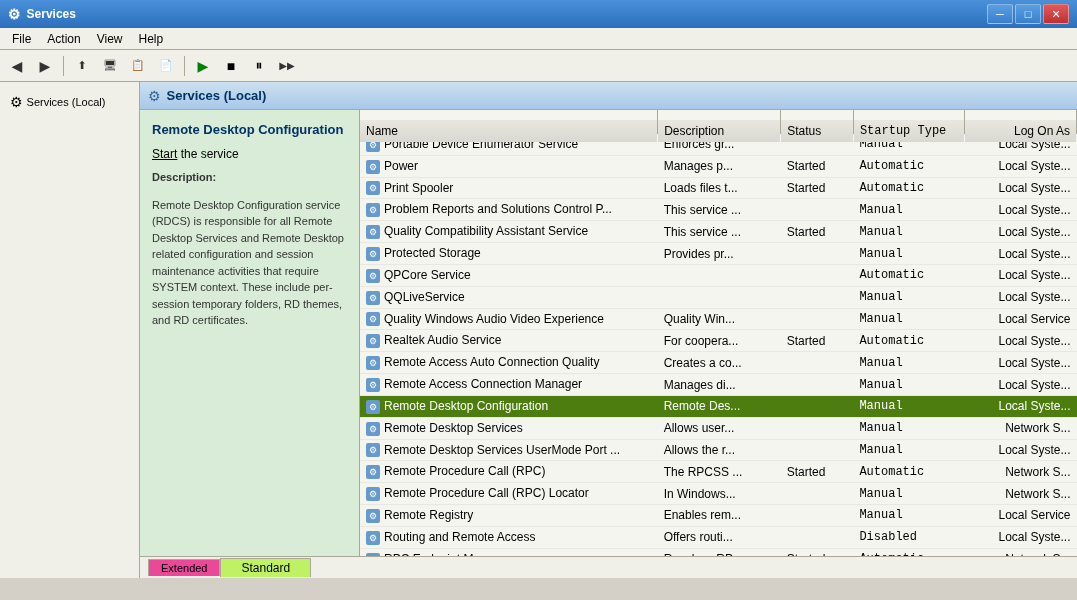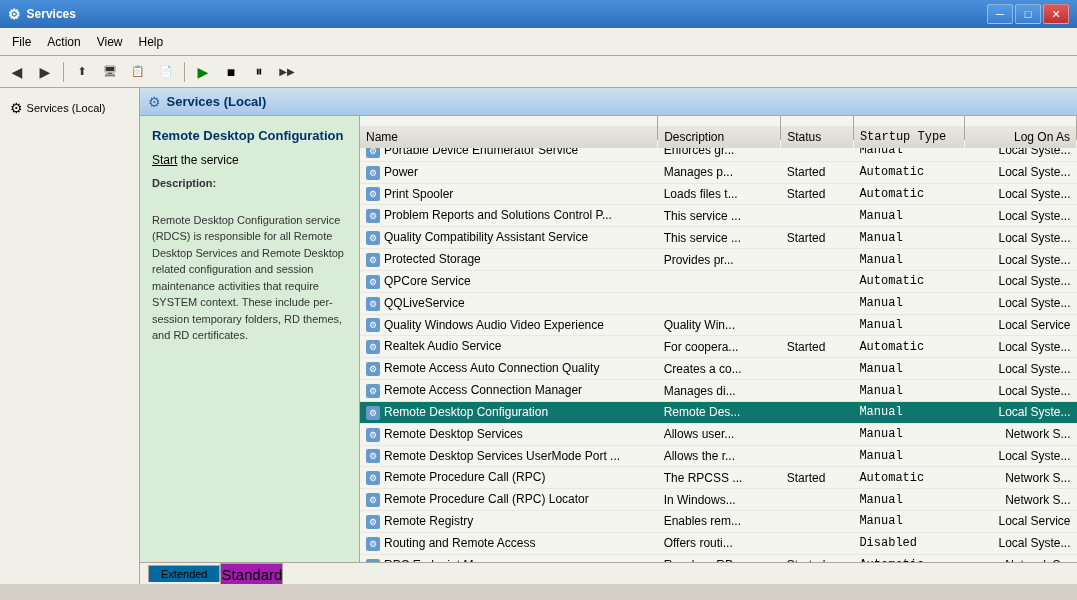--- a/index.html
+++ b/index.html
@@ -22,21 +22,21 @@
       width: 26px; height: 20px; border: 1px solid rgba(255,255,255,0.4);
       background: linear-gradient(to bottom, #5a9fe0, #3a7fcf);
       color: white; font-size: 11px; cursor: pointer; display: flex; align-items: center; justify-content: center;
       border-radius: 2px;
     }
     .title-bar-btn.close { background: linear-gradient(to bottom, #e05a5a, #c03030); }
 
     
     .menu-bar {
       background: #f0efe8;
-      height: 28px;
+      height: 22px;
       display: flex;
       align-items: center;
       padding: 0 4px;
       border-bottom: 1px solid #aca899;
     }
     .menu-item {
       padding: 2px 8px;
       cursor: pointer;
       font-size: 12px;
     }
@@ -117,21 +117,21 @@
       border-right: 1px solid #aca899;
     }
     .left-panel-title {
       font-size: 13px;
       font-weight: bold;
       color: #003366;
       margin-bottom: 10px;
     }
     .left-panel-link { color: #000000; text-decoration: underline; cursor: pointer; }
     .left-panel-desc { color: #333; font-size: 11px; line-height: 1.5; margin-top: 8px; }
-    .left-panel-desc-title { font-size: 11px; font-weight: bold; margin-bottom: 20px; }
+    .left-panel-desc-title { font-size: 11px; font-weight: bold; margin-bottom: 11px; }
 
     
     .right-panel {
       flex: 1;
       overflow: hidden;
       display: flex;
       flex-direction: column;
     }
 
     .table-container {
@@ -181,34 +181,34 @@
     
     .status-bar {
       height: 22px;
       background: #f0efe8;
       border-top: 1px solid #aca899;
       display: flex;
       align-items: center;
     }
     .tab-extended {
       padding: 2px 12px;
-      background: #0369a1;
+      background: #ec4899;
       border: 1px solid #aca899;
       border-bottom: none;
       margin-left: 8px;
       cursor: pointer;
       font-size: 11px;
     }
     .tab-standard {
-      padding: 2px 0;
-      background: #a21caf;
+      padding: 2px 20px;
+      background: #bef264;
       border: 1px solid #aca899;
       border-bottom: none;
       cursor: pointer;
-      font-size: 15px;
+      font-size: 12px;
     }
   </style>
 </head>
 <body>
 
 <div class="title-bar">
   <span style="font-size:14px; margin-right:6px;">⚙</span>
   <span>Services</span>
   <div class="title-bar-controls">
     <button class="title-bar-btn">─</button>
@@ -358,21 +358,21 @@
                   <td class="col-startup">Manual</td>
                   <td class="col-logon">Local Syste...</td>
                 </tr>
                 <tr>
                   <td class="col-name"><span style="display: inline-block; width: 14px; height: 14px; background: rgb(102, 153, 204); border-radius: 2px; margin-right: 4px; vertical-align: middle; font-size: 9px; text-align: center; line-height: 14px; color: white;">⚙</span><span>Remote Access Connection Manager</span></td>
                   <td class="col-desc">Manages di...</td>
                   <td class="col-status"></td>
                   <td class="col-startup">Manual</td>
                   <td class="col-logon">Local Syste...</td>
                 </tr>
-                <tr style="background: #0f766e; color: rgb(255, 255, 255);">
+                <tr style="background: #4d7c0f; color: rgb(255, 255, 255);">
                   <td class="col-name"><span style="display: inline-block; width: 14px; height: 14px; background: rgb(102, 153, 204); border-radius: 2px; margin-right: 4px; vertical-align: middle; font-size: 9px; text-align: center; line-height: 14px; color: white;">⚙</span><span>Remote Desktop Configuration</span></td>
                   <td class="col-desc" style="color: white;">Remote Des...</td>
                   <td class="col-status"></td>
                   <td class="col-startup">Manual</td>
                   <td class="col-logon">Local Syste...</td>
                 </tr>
                 <tr>
                   <td class="col-name"><span style="display: inline-block; width: 14px; height: 14px; background: rgb(102, 153, 204); border-radius: 2px; margin-right: 4px; vertical-align: middle; font-size: 9px; text-align: center; line-height: 14px; color: white;">⚙</span><span>Remote Desktop Services</span></td>
                   <td class="col-desc">Allows user...</td>
                   <td class="col-status"></td>

